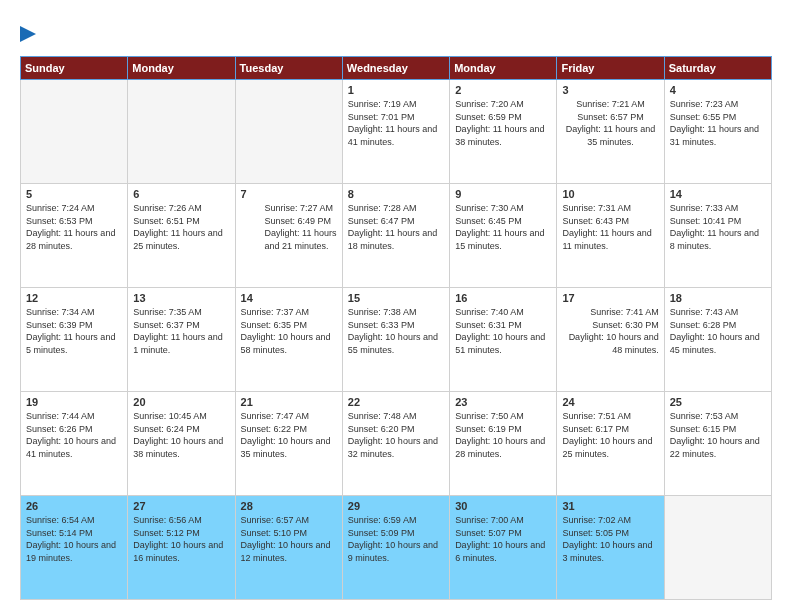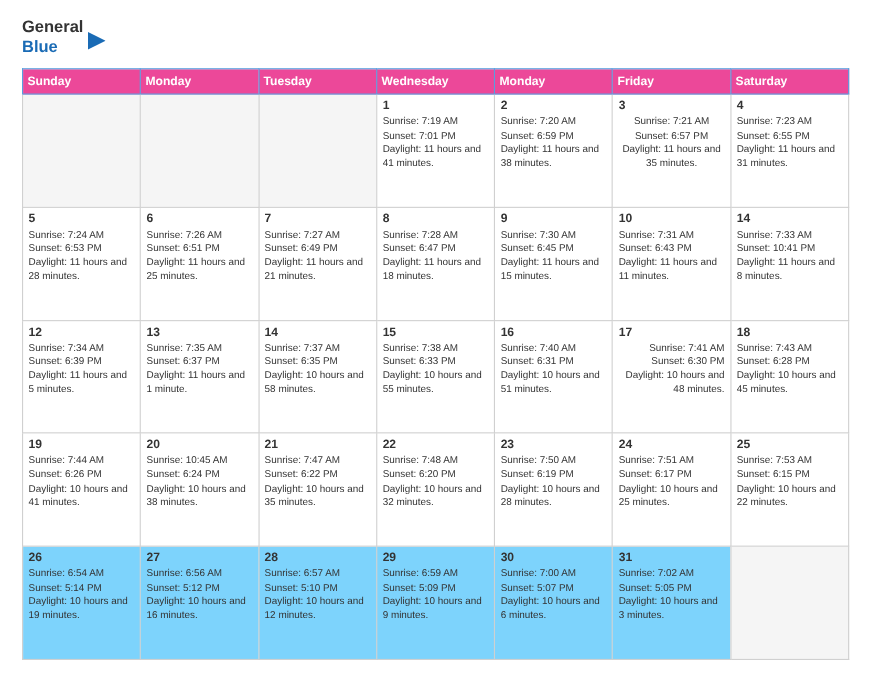--- a/index.html
+++ b/index.html
@@ -41,21 +41,21 @@
       font-size: 14px;
       color: #555;
     }
     .calendar {
       flex: 1;
       border-collapse: collapse;
       width: 100%;
       table-layout: fixed;
     }
     .calendar th {
-      background: #ec4899;
+      background: #7f1d1d;
       color: #fff;
       font-size: 11px;
       font-weight: bold;
       padding: 5px 4px;
       text-align: left;
       border: 1px solid #5a9edf;
     }
     .calendar td {
       border: 1px solid #d0d0d0;
       vertical-align: top;
@@ -82,24 +82,20 @@
     .empty-cell {
       background: #f5f5f5 !important;
     }
   </style>
 </head>
 <body>
 
 <div class="page">
   <div class="header">
     <div class="logo">
-        <div style="line-height: 1.2; font-size: 15px; font-weight: bold; font-family: Arial, sans-serif;">
-          <div style="color: rgb(51, 51, 51);">General</div>
-          <div style="color: rgb(26, 107, 181);">Blue</div>
-        </div>
         <svg width="16" height="30" viewBox="0 0 16 30">
           <polygon points="0,10 16,18 0,26" fill="#1a6bb5"></polygon>
         </svg>
       </div>
     <div class="title-block">
       <div class="month-title"></div>
       <div class="location"></div>
     </div>
   </div>
 
@@ -153,21 +149,21 @@
 Daylight: 11 hours and 28 minutes.</div>
           </td>
           <td>
             <span class="day-num">6</span>
             <div class="cell-text" style="white-space: pre-line;">Sunrise: 7:26 AM
 Sunset: 6:51 PM
 Daylight: 11 hours and 25 minutes.</div>
           </td>
           <td>
             <span class="day-num">7</span>
-            <div class="cell-text" style="white-space: pre-line;">Sunrise: 7:27 AM
+            <div class="cell-text" style="white-space: pre-line; margin-left: 24px;">Sunrise: 7:27 AM
 Sunset: 6:49 PM
 Daylight: 11 hours and 21 minutes.</div>
           </td>
           <td>
             <span class="day-num">8</span>
             <div class="cell-text" style="white-space: pre-line;">Sunrise: 7:28 AM
 Sunset: 6:47 PM
 Daylight: 11 hours and 18 minutes.</div>
           </td>
           <td>

